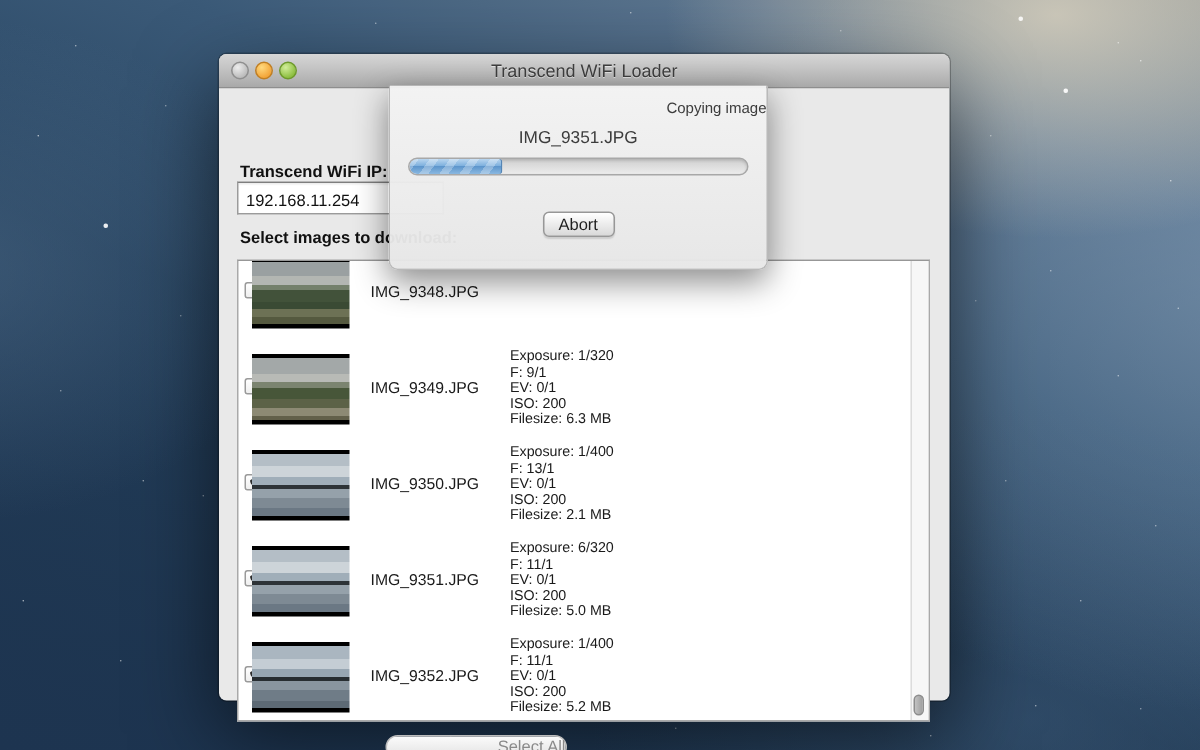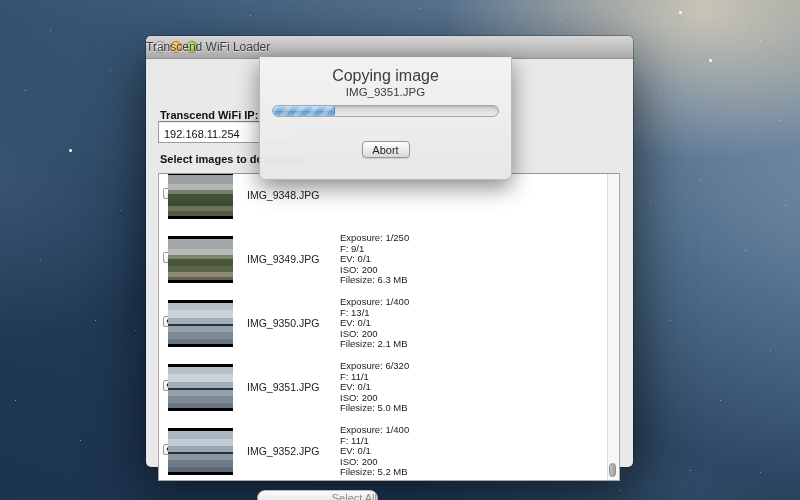--- a/index.html
+++ b/index.html
@@ -46,21 +46,21 @@
     border-radius:5px;background:#e9e9e9;
     box-shadow:0 22px 55px rgba(0,0,0,.6), 0 0 0 1px rgba(0,0,0,.25);
   }
   .titlebar{
     position:absolute;left:0;top:0;right:0;height:22px;
     border-radius:5px 5px 0 0;
     background:linear-gradient(180deg,#d6d6d6 0%,#c3c3c3 45%,#a9a9a9 100%);
     border-bottom:1px solid #8e8e8e;
   }
   .title{
-    position:absolute;left:0;right:0;top:4px;
+    position:absolute;left:0;right:0;top:4px;text-align:center;
     font-size:12px;color:#3e3e3e;text-shadow:0 1px 0 rgba(255,255,255,.55);
   }
   .tl-dots{position:absolute;left:8px;top:5px;display:flex;gap:4px;}
   .dot{width:12px;height:12px;border-radius:50%;display:inline-block;box-sizing:border-box;}
   .dot.close{background:radial-gradient(circle at 35% 30%, #ededed,#bdbdbd 70%);border:1px solid #8f8f8f;}
   .dot.min{background:radial-gradient(circle at 35% 30%, #ffd97e,#f3a63a 70%);border:1px solid #c07f23;}
   .dot.zoomb{background:radial-gradient(circle at 35% 30%, #d2ed9a,#8fc043 70%);border:1px solid #6e9a2b;}
   .content{position:absolute;left:0;top:22px;right:0;bottom:0;margin-top:44px;}
   .label{position:absolute;font-size:11px;font-weight:bold;color:#111;}
   .ip-label{left:14px;top:7px;}
@@ -110,21 +110,21 @@
   }
   .select-all{left:111px;top:388px;width:121px;}
   .download{left:251px;top:388px;width:120px;}
   
   .sheet{
     position:absolute;left:113px;top:21px;width:253px;height:123px;
     background:linear-gradient(180deg,rgba(243,243,243,.96),rgba(231,231,231,.96));
     border:1px solid #b9b9b9;border-top:none;border-radius:0 0 6px 6px;box-sizing:border-box;
     box-shadow:0 8px 22px rgba(0,0,0,.45);
   }
-  .sheet-title{position:absolute;left:0;right:0;top:10px;text-align:center;font-size:16px;color:#3c3c3c;}
+  .sheet-title{position:absolute;left:0;right:0;top:10px;text-align:right;font-size:10px;color:#3c3c3c;}
   .sheet-file{position:absolute;left:0;right:0;top:29px;text-align:center;font-size:11.5px;color:#3c3c3c;}
   .progress{
     position:absolute;left:12px;right:12px;top:48px;height:12px;border-radius:7px;
     background:linear-gradient(180deg,#cfcfcf,#ececec);
     border:1px solid #a8a8a8;box-sizing:border-box;overflow:hidden;
     box-shadow:inset 0 1px 2px rgba(0,0,0,.15);
   }
   .progress-fill{
     position:absolute;left:0;top:0;bottom:0;border-radius:6px 3px 3px 6px;
     background:
@@ -175,21 +175,21 @@
               <div></div>
               <div></div>
               <div></div>
             </div>
           </div>
           <div class="row" style="top: 57px;">
             <div class="cb"></div>
             <div class="thumb thumb-forest-b"></div>
             <div class="fname">IMG_9349.JPG</div>
             <div class="exif">
-              <div>Exposure: 1/250</div>
+              <div>Exposure: 1/320</div>
               <div>F: 9/1</div>
               <div>EV: 0/1</div>
               <div>ISO: 200</div>
               <div>Filesize: 6.3 MB</div>
             </div>
           </div>
           <div class="row" style="top: 121px;">
             <div class="cb"><span>✓</span></div>
             <div class="thumb thumb-lake-a"></div>
             <div class="fname">IMG_9350.JPG</div>

